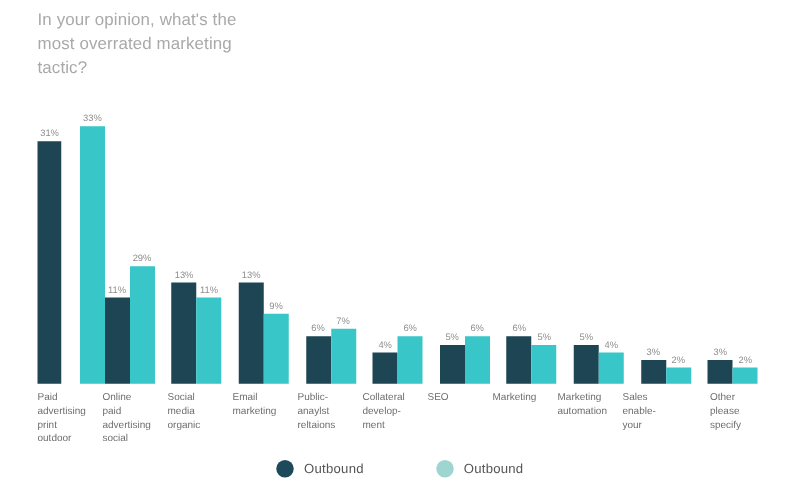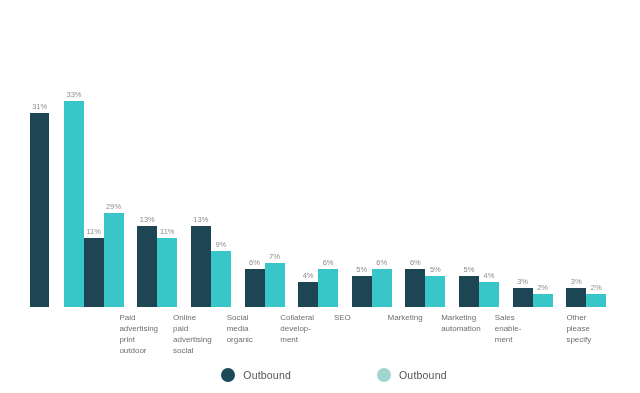--- a/index.html
+++ b/index.html
@@ -103,39 +103,41 @@
     width: 640px;
     display: flex;
     justify-content: center;
     align-items: center;
     gap: 58px;
   }
   .legend-item {
     display: flex;
     align-items: center;
     gap: 8px;
-    margin-left: 28px;
   }
   .legend-dot {
     width: 14px;
     height: 14px;
     border-radius: 50%;
     display: block;
   }
   .legend-text {
     font-size: 10.5px;
     color: #555555;
     letter-spacing: 0.2px;
   }
 </style>
 </head>
 <body>
 
 <div id="chart-root">
 
+  <div id="chart-title">In your opinion, what's the
+most overrated marketing
+tactic?</div>
 
   <div id="plot-area">
       <div class="bar-group" style="width: 53.6364px;">
         <div class="bar-wrap" style="width: 20px; margin-right: 15px;">
           <div class="bar outbound" style="height: 194px; background: rgb(29, 69, 84);"></div>
           <span class="bar-label" style="bottom: 194px;">31%</span>
         </div>
         <div class="bar-wrap" style="width: 20px; margin-right: 0px;">
           <div class="bar inbound" style="height: 206px; background: rgb(57, 198, 200);"></div>
           <span class="bar-label" style="bottom: 206px;">33%</span>
@@ -248,30 +250,35 @@
 advertising
 print
 outdoor</div>
       <div class="cat-label" style="width: 53.6364px;">Online
 paid
 advertising
 social</div>
       <div class="cat-label" style="width: 53.6364px;">Social
 media
 organic</div>
+      <div class="cat-label" style="width: 53.6364px;">Email
+marketing</div>
+      <div class="cat-label" style="width: 53.6364px;">Public-
+anaylst
+reltaions</div>
       <div class="cat-label" style="width: 53.6364px;">Collateral
 develop-
 ment</div>
       <div class="cat-label" style="width: 53.6364px;">SEO</div>
       <div class="cat-label" style="width: 53.6364px;">Marketing</div>
       <div class="cat-label" style="width: 53.6364px;">Marketing
 automation</div>
       <div class="cat-label" style="width: 53.6364px;">Sales
 enable-
-ment</div>
+your</div>
       <div class="cat-label" style="width: 53.6364px; margin-left: 18px;">Other
 please
 specify</div>
     </div>
 
   <div id="legend">
       <div class="legend-item">
         <span class="legend-dot" style="background: rgb(28, 74, 90);"></span>
         <span class="legend-text">Outbound</span>
       </div>

